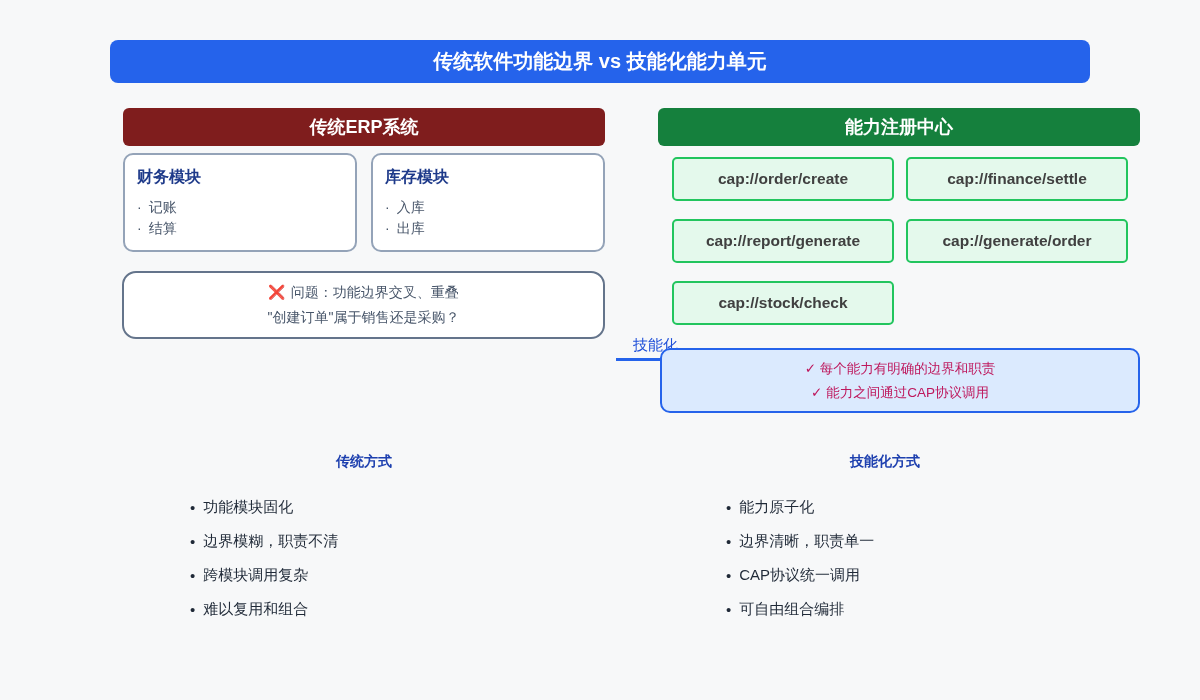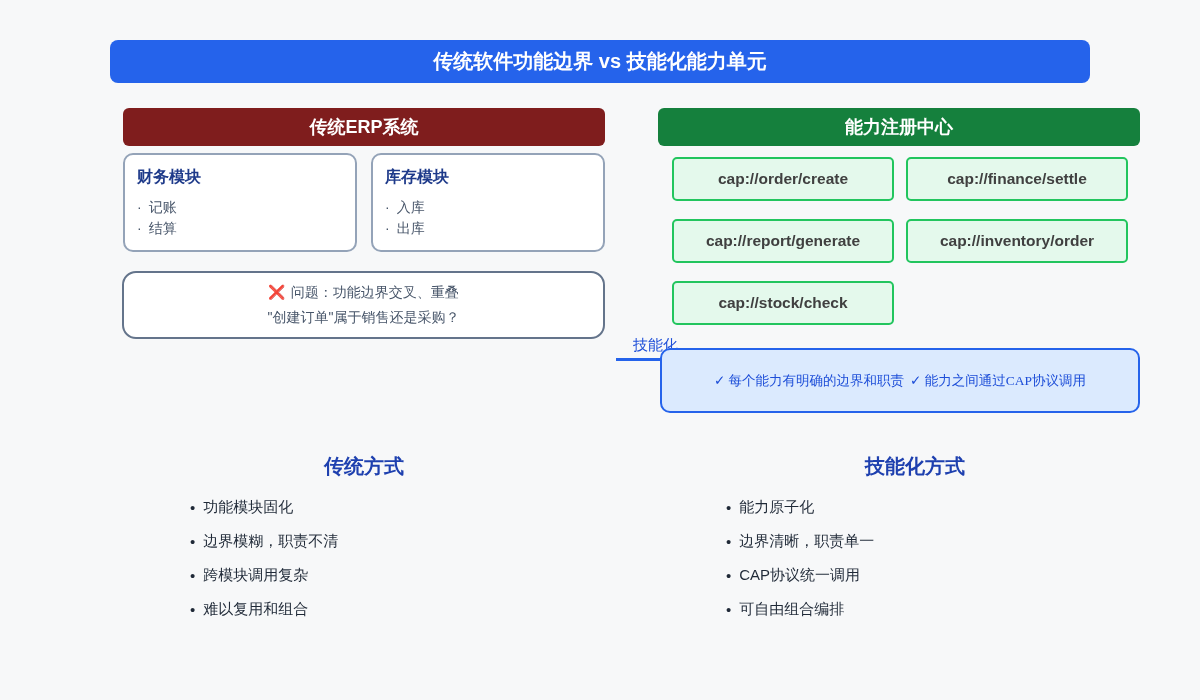--- a/index.html
+++ b/index.html
@@ -67,30 +67,30 @@
   }
   .transform-line {
     position: absolute; left: 616px; top: 358px; width: 47px; height: 2.5px;
     background: #2563eb; z-index: 1;
   }
 
   .benefit-box {
     position: absolute; left: 660px; top: 348px; width: 480px; height: 65px;
     box-sizing: border-box; z-index: 2;
     background: #dbeafe; border: 2.5px solid #2563eb; border-radius: 10px;
-    display: flex; flex-direction: row; align-items: center; justify-content: center;
-    gap: 6px; font-size: 13.5px; color: #1d4ed8; font-family: Liberation Serif, serif;
+    display: flex; flex-direction: column; align-items: center; justify-content: center;
+    gap: 6px; font-size: 13.5px; color: #be185d;
   }
 
   .cmp-heading {
     position: absolute; top: 453px; width: 482px; text-align: center;
-    font-size: 20px; font-weight: bold; color: #1e40af;
+    font-size: 14px; font-weight: bold; color: #1e40af;
   }
   .cmp-heading-left { left: 123px; }
-  .cmp-heading-right { left: 674px; }
+  .cmp-heading-right { left: 644px; }
 
   .cmp-list { position: absolute; top: 490px; font-size: 15px; color: #1f2937; }
   .cmp-list-left { left: 190px; }
   .cmp-list-right { left: 726px; }
   .cmp-item { height: 34px; display: flex; align-items: center; }
   .cmp-item .marker { margin-right: 8px; }
 </style>
 </head>
 <body>
 
@@ -117,21 +117,21 @@
     <div><span class="error-icon">❌</span><span>问题：功能边界交叉、重叠</span></div>
     <div>"创建订单"属于销售还是采购？</div>
   </div>
 
   <div class="panel-header registry-header">能力注册中心</div>
 
   <div class="cap-grid">
     <div class="cap">cap://order/create</div>
     <div class="cap">cap://finance/settle</div>
     <div class="cap">cap://report/generate</div>
-    <div class="cap">cap://inventory/order</div>
+    <div class="cap">cap://generate/order</div>
     <div class="cap">cap://stock/check</div>
   </div>
 
   <div class="transform-label">技能化</div>
   <div class="transform-line"></div>
 
   <div class="benefit-box">
     <div>✓ 每个能力有明确的边界和职责</div>
     <div>✓ 能力之间通过CAP协议调用</div>
   </div>

